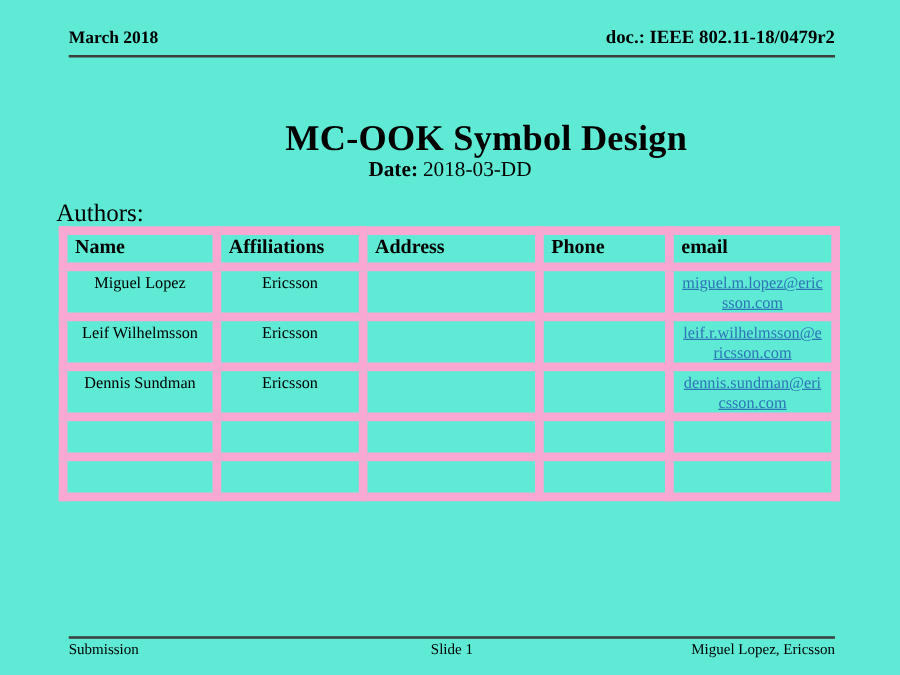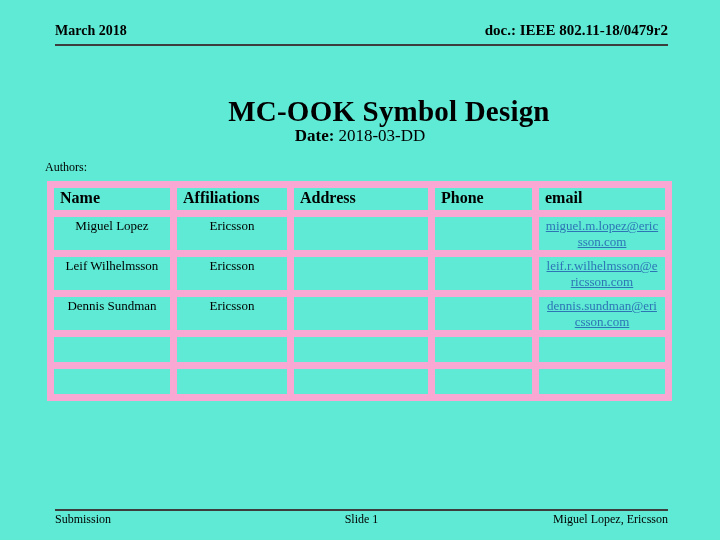--- a/index.html
+++ b/index.html
@@ -51,21 +51,21 @@
     width: 720px;
     text-align: center;
     font-size: 17px;
   }
   .date-label { font-weight: bold; margin-right: 4px; }
   
   .authors-label {
     position: absolute;
     top: 160px;
     left: 45px;
-    font-size: 12px;
+    font-size: 20px;
   }
   
   table.authors {
     position: absolute;
     top: 181px;
     left: 47px;
     width: 618px;
     border-collapse: collapse;
     table-layout: fixed;
   }

